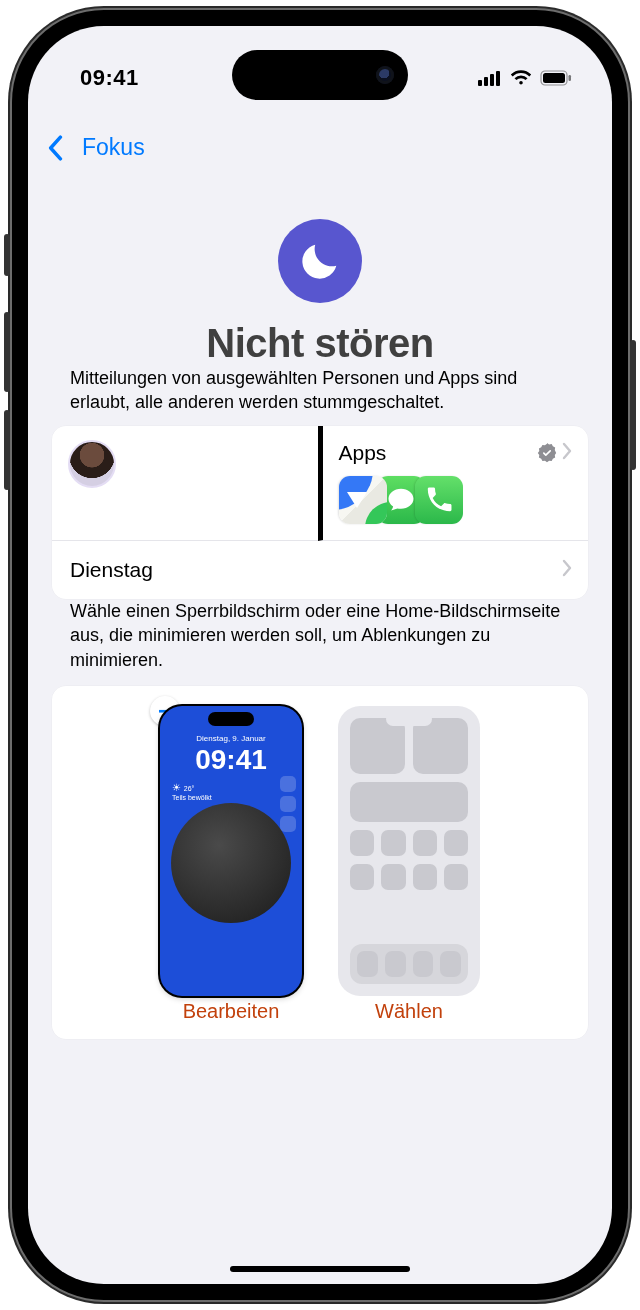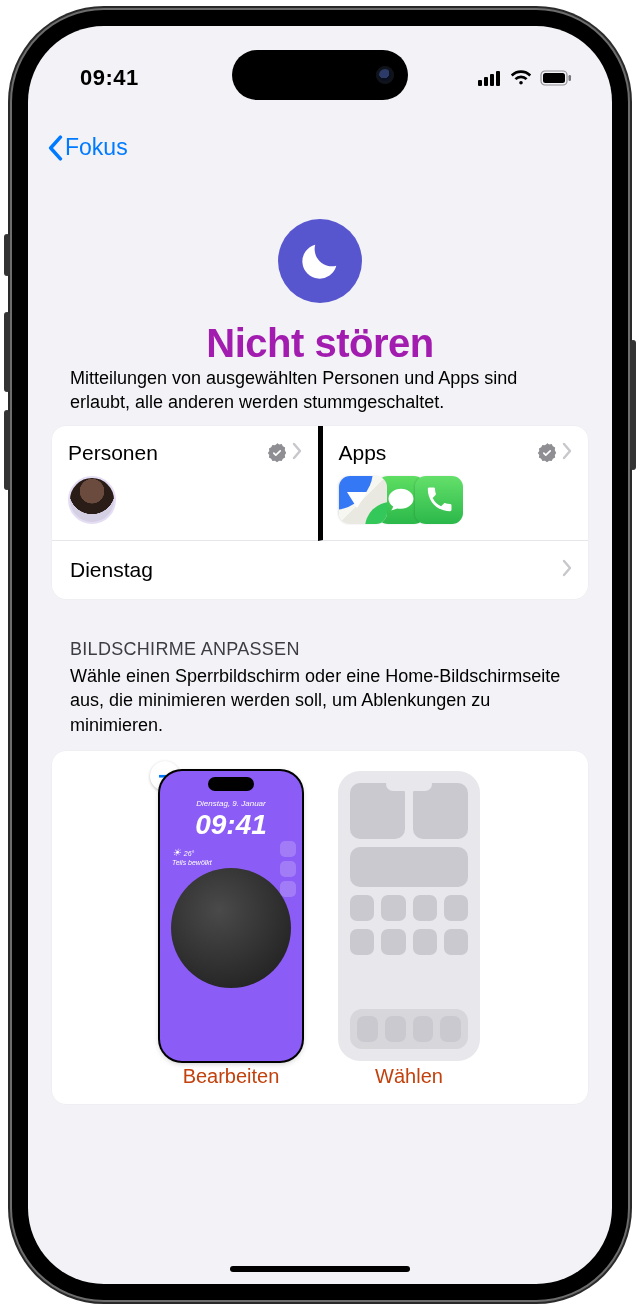--- a/index.html
+++ b/index.html
@@ -58,34 +58,34 @@
     padding: 28px 40px 0 52px;
     z-index: 40;
   }
   .status-time { font-size: 22px; font-weight: 600; color: #000; letter-spacing: .5px;}
   .status-icons { display: flex; align-items: center; gap: 8px; }
   .content {
     position: absolute; top: 96px; left: 0; right: 0; bottom: 0;
     padding: 0 24px;
   }
   .nav-back {
-    display: inline-flex; align-items: center; gap: 1px;
+    display: inline-flex; align-items: center; gap: 18px;
     color: #007aff; font-size: 23px; margin-top: 12px; margin-left: -6px;
   }
   .header {
     text-align: center; margin-top: 54px;
   }
   .moon-circ {
     width: 84px; height: 84px; border-radius: 50%;
     background: #5856cf;
     margin: 0 auto 18px;
     display: flex; align-items: center; justify-content: center;
   }
   .title {
-    font-size: 40px; font-weight: 700; color: #a21caf; letter-spacing: -.5px;
+    font-size: 40px; font-weight: 700; color: #404040; letter-spacing: -.5px;
   }
   .section-h {
     font-size: 18px; color: #3c3c43; letter-spacing: .3px;
     margin: 58px 18px 4px; text-transform: uppercase; font-weight: 400;
   }
   .section-sub {
     font-size: 18px; color: #000000; line-height: 1.35;
     margin: 0 18px 12px;
   }
   .card {
@@ -129,23 +129,22 @@
   .col { display:flex; flex-direction:column; align-items:center; }
   .thumb-wrap { position: relative; }
   .minus-badge {
     position:absolute; top:-10px; left:-10px; width:30px;height:30px;border-radius:50%;
     background:#fff; box-shadow:0 1px 3px rgba(0,0,0,.25);
     display:flex;align-items:center;justify-content:center;
     color:#007aff;font-size:24px;font-weight:700;line-height:0;
   }
   .thumb {
     width: 142px; height: 290px; border-radius: 22px;
-    background:#8b5cf6; overflow:hidden; position:relative;
+    background:#1d4ed8; overflow:hidden; position:relative;
     box-shadow: 0 0 0 2px #000, 0 2px 6px rgba(0,0,0,.25);
-    font-style: italic;
   }
   .thumb .tn-notch{position:absolute;top:6px;left:50%;transform:translateX(-50%);width:46px;height:14px;background:#000;border-radius:10px;z-index:2;}
   .thumb .moon-bg{position:absolute;top:50%;left:50%;transform:translate(-50%,-40%);width:120px;height:120px;border-radius:50%;background:radial-gradient(circle at 40% 35%,#4a4a4a,#1a1a1a);}
   .thumb .tn-date{position:absolute;top:28px;width:100%;text-align:center;color:#fff;font-size:8px;}
   .thumb .tn-time{position:absolute;top:38px;width:100%;text-align:center;color:#fff;font-size:28px;font-weight:700;}
   .thumb .tn-widget{position:absolute;top:76px;left:12px;color:#fff;font-size:7px;line-height:1.2;}
   .thumb .tn-side{position:absolute;right:6px;top:70px;display:flex;flex-direction:column;gap:4px;}
   .thumb .tn-side div{width:16px;height:16px;border-radius:5px;background:rgba(255,255,255,.2);font-size:7px;color:#fff;display:flex;align-items:center;justify-content:center;}
   .thumb-home {
     width: 142px; height: 290px; border-radius: 22px;
@@ -214,34 +213,20 @@
             </svg>
         </div>
         <div class="title">Nicht stören</div>
       </div>
 
       <div class="section-sub">Mitteilungen von ausgewählten Personen und Apps sind erlaubt, alle anderen werden stummgeschaltet.</div>
 
       <div class="card">
         <div class="allow-row">
           <div class="allow-cell">
-            <div class="allow-top">
-              <span class="allow-title">Personen</span>
-              <span class="badge-check">
-                <svg width="22" height="22" viewBox="0 0 24 24">
-                    <path d="M12 1l2.3 1.6 2.8-.4 1.3 2.5 2.5 1.3-.4 2.8L22 12l-1.5 2.2.4 2.8-2.5 1.3-1.3 2.5-2.8-.4L12 22l-2.2-1.6-2.8.4-1.3-2.5L3.2 17l.4-2.8L2 12l1.6-2.2-.4-2.8 2.5-1.3L7 3.2l2.8.4L12 2z" fill="#8e8e93"></path>
-                    <path d="M8.5 12.2l2.2 2.2 4.8-4.8" stroke="#fff" stroke-width="1.8" fill="none" stroke-linecap="round" stroke-linejoin="round"></path>
-                  </svg>
-              </span>
-              <span class="chev">
-                <svg width="10" height="18" viewBox="0 0 10 18">
-                    <path d="M2 2l6 7-6 7" stroke="#c7c7cc" stroke-width="2.4" fill="none" stroke-linecap="round" stroke-linejoin="round"></path>
-                  </svg>
-              </span>
-            </div>
             <div class="avatar"></div>
           </div>
           <div class="allow-cell">
             <div class="allow-top">
               <span class="allow-title">Apps</span>
               <span class="badge-check">
                 <svg width="22" height="22" viewBox="0 0 24 24">
                     <path d="M12 1l2.3 1.6 2.8-.4 1.3 2.5 2.5 1.3-.4 2.8L22 12l-1.5 2.2.4 2.8-2.5 1.3-1.3 2.5-2.8-.4L12 22l-2.2-1.6-2.8.4-1.3-2.5L3.2 17l.4-2.8L2 12l1.6-2.2-.4-2.8 2.5-1.3L7 3.2l2.8.4L12 2z" fill="#8e8e93"></path>
                     <path d="M8.5 12.2l2.2 2.2 4.8-4.8" stroke="#fff" stroke-width="1.8" fill="none" stroke-linecap="round" stroke-linejoin="round"></path>
                   </svg>
@@ -272,21 +257,20 @@
         <div class="options-row">
           <span>Dienstag</span>
           <span class="chev">
             <svg width="10" height="18" viewBox="0 0 10 18">
                 <path d="M2 2l6 7-6 7" stroke="#c7c7cc" stroke-width="2.4" fill="none" stroke-linecap="round" stroke-linejoin="round"></path>
               </svg>
           </span>
         </div>
       </div>
 
-      <div class="section-h section-h2">BILDSCHIRME ANPASSEN</div>
       <div class="section-sub">Wähle einen Sperrbildschirm oder eine Home-Bildschirmseite aus, die minimieren werden soll, um Ablenkungen zu minimieren.</div>
 
       <div class="card screens-card">
         <div class="col">
           <div class="thumb-wrap">
             <div class="minus-badge">
               <span>−</span>
             </div>
             <div class="thumb">
               <div class="tn-notch"></div>

